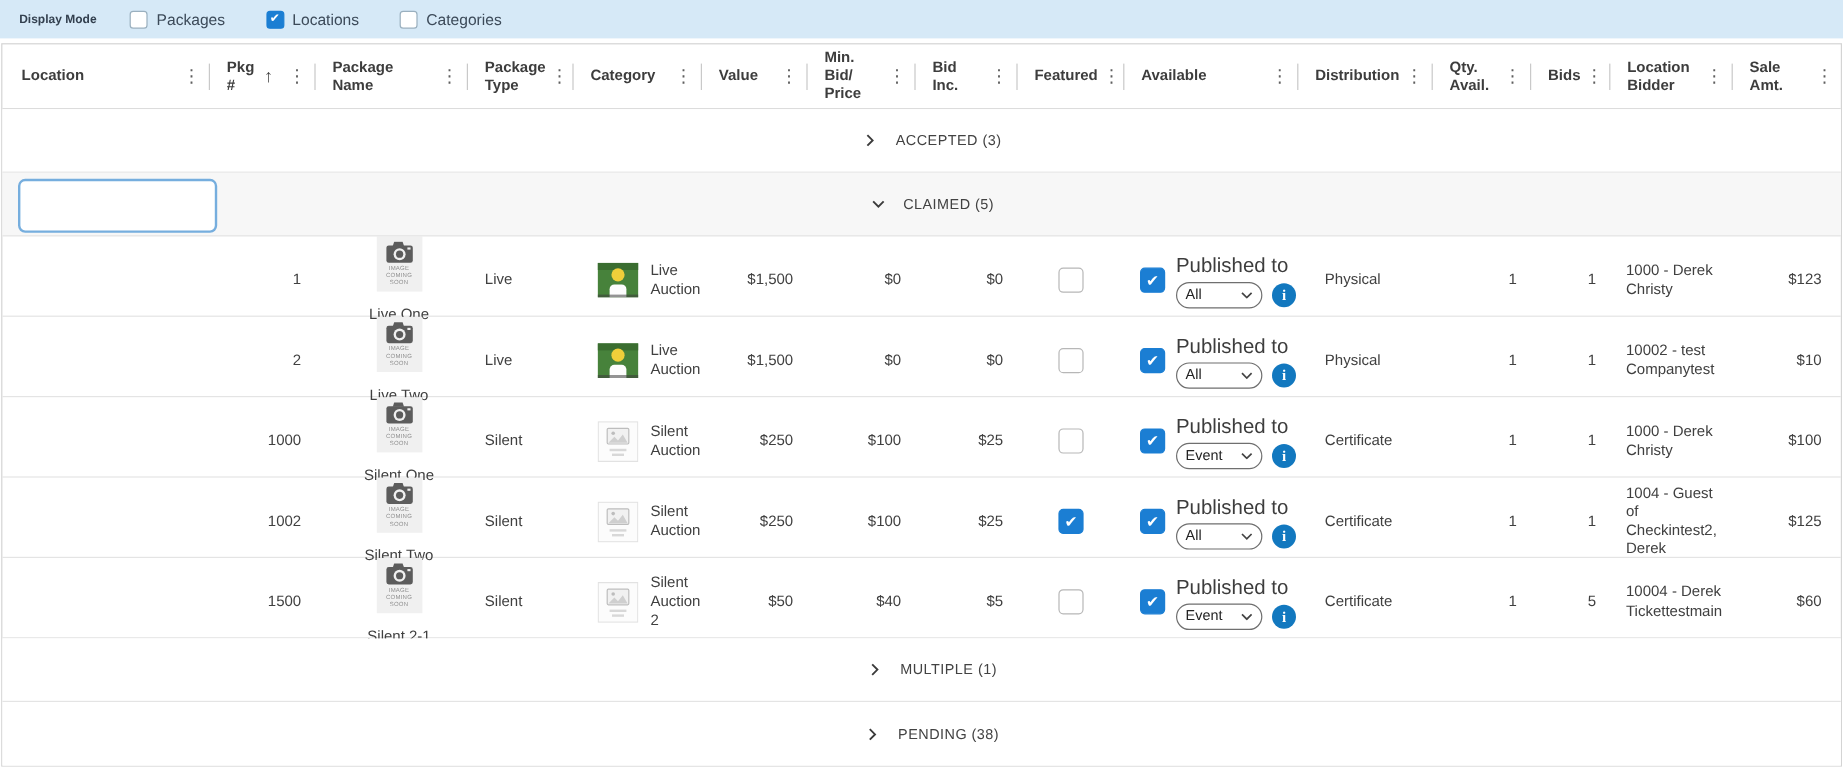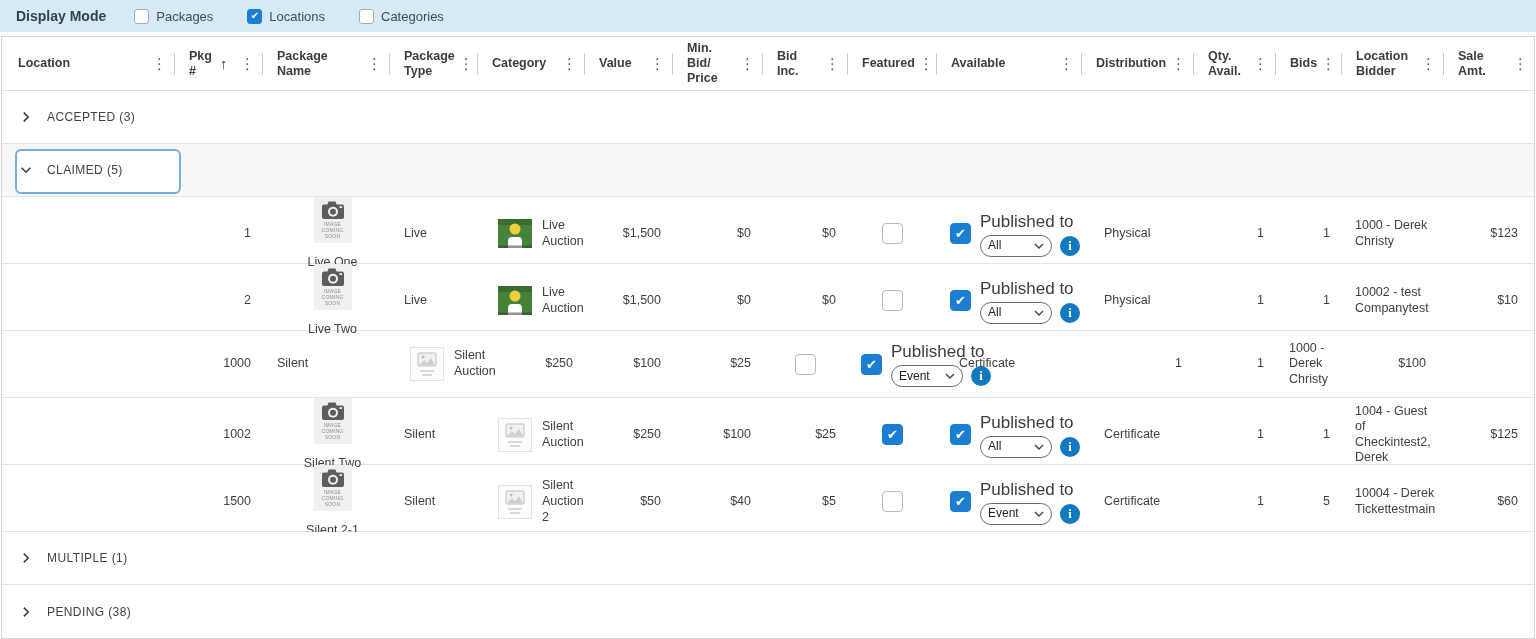--- a/index.html
+++ b/index.html
@@ -8,21 +8,21 @@
     background: #fff; color: #404040;
     font-family: "Liberation Sans", "DejaVu Sans", sans-serif;
     font-size: 12.5px;
   }
 
   
   .topbar {
     height: 32px; background: #d6e9f7; display: flex; align-items: center;
     padding: 0 16px; margin-bottom: 4px;
   }
-  .dm-label { font-weight: bold; font-size: 14px; color: #33404f; margin-right: 28px; }
+  .dm-label { font-weight: bold; font-size: 10px; color: #33404f; margin-right: 28px; }
   .opt { display: flex; align-items: center; margin-right: 34px; font-size: 13px; color: #3c4a59; cursor: pointer; }
   .cb-s {
     width: 15px; height: 15px; border: 1px solid #9ab0bf; border-radius: 3px;
     background: #fff; margin-right: 7px; display: inline-flex; align-items: center; justify-content: center; flex: none;
   }
   .cb-s.on { background: #1b7ed3; border-color: #1b7ed3; }
   .cb-s.on::after { content: "✔"; color: #fff; font-size: 10px; line-height: 1; }
 
   
   .tablewrap { margin: 0 1px; border: 1px solid #d4d4d4; }
@@ -47,21 +47,21 @@
   .hl-sale { max-width: 34px; }
   .sort { margin-left: 5px; font-size: 15px; font-weight: normal; color: #3d3d3d; }
   .kebab {
     margin-left: auto; color: #5f5f5f; font-size: 15px; line-height: 1;
     padding-left: 4px; font-weight: normal; cursor: pointer;
   }
 
   
   .grow {
     height: 53px; border-bottom: 1px solid #e4e4e4; display: flex; align-items: center;
-    padding-left: 16px; position: relative; cursor: pointer; background: #fff;
+    padding-left: 16px; position: relative; cursor: pointer; background: #fff; justify-content: center;
   }
   .grow:last-child { border-bottom: none; }
   .grow.focused { background: #f7f7f7; }
   .grow.focused::before {
     content: ""; position: absolute; left: 13px; top: 5px; width: 162px; height: 41px;
     border: 2px solid #76aede; border-radius: 6px; background: #fff;
   }
   .gchev { width: 16px; height: 16px; margin-right: 13px; position: relative; display: flex; align-items: center; justify-content: center; }
   .glabel { font-size: 12px; letter-spacing: 0.4px; position: relative; color: #424242; }
 
@@ -364,20 +364,33 @@
     <div class="cell num salenum">
         <span>$10</span>
       </div>
   </div>
 
   <div class="row cols">
     <div class="cell"></div>
     <div class="cell num">
         <span>1000</span>
       </div>
+    <div class="cell namecell">
+      <span class="imgph">
+        <svg width="24" height="19" viewBox="0 0 24 19">
+            <path d="M7.5 0.5h7l1.2 3.5h-9.4z" fill="#5c5c5c"></path>
+            <rect x="1" y="3.5" width="22" height="14.5" rx="2" fill="#5c5c5c"></rect>
+            <circle cx="12" cy="10.8" r="5" fill="#f0f0f0"></circle>
+            <circle cx="12" cy="10.8" r="3" fill="#5c5c5c"></circle>
+            <rect x="18.5" y="5.2" width="2.6" height="1.8" fill="#f0f0f0"></rect>
+          </svg>
+        <span class="imgph-t">IMAGE COMING SOON</span>
+      </span>
+      <span>Silent One</span>
+    </div>
     <div class="cell">
         <span>Silent</span>
       </div>
     <div class="cell catcell">
       <span class="thumb">
         <svg width="34" height="34" viewBox="0 0 34 34">
             <rect x="0.5" y="0.5" width="33" height="33" fill="#fcfcfc" stroke="#e2e2e2"></rect>
             <rect x="8" y="6" width="18" height="13" rx="1" fill="#f1f1f1" stroke="#bdbdbd"></rect>
             <circle cx="13" cy="10" r="1.5" fill="#bdbdbd"></circle>
             <path d="M9 18 l5-5 3 3 4-5 4 7 z" fill="#cfcfcf"></path>

